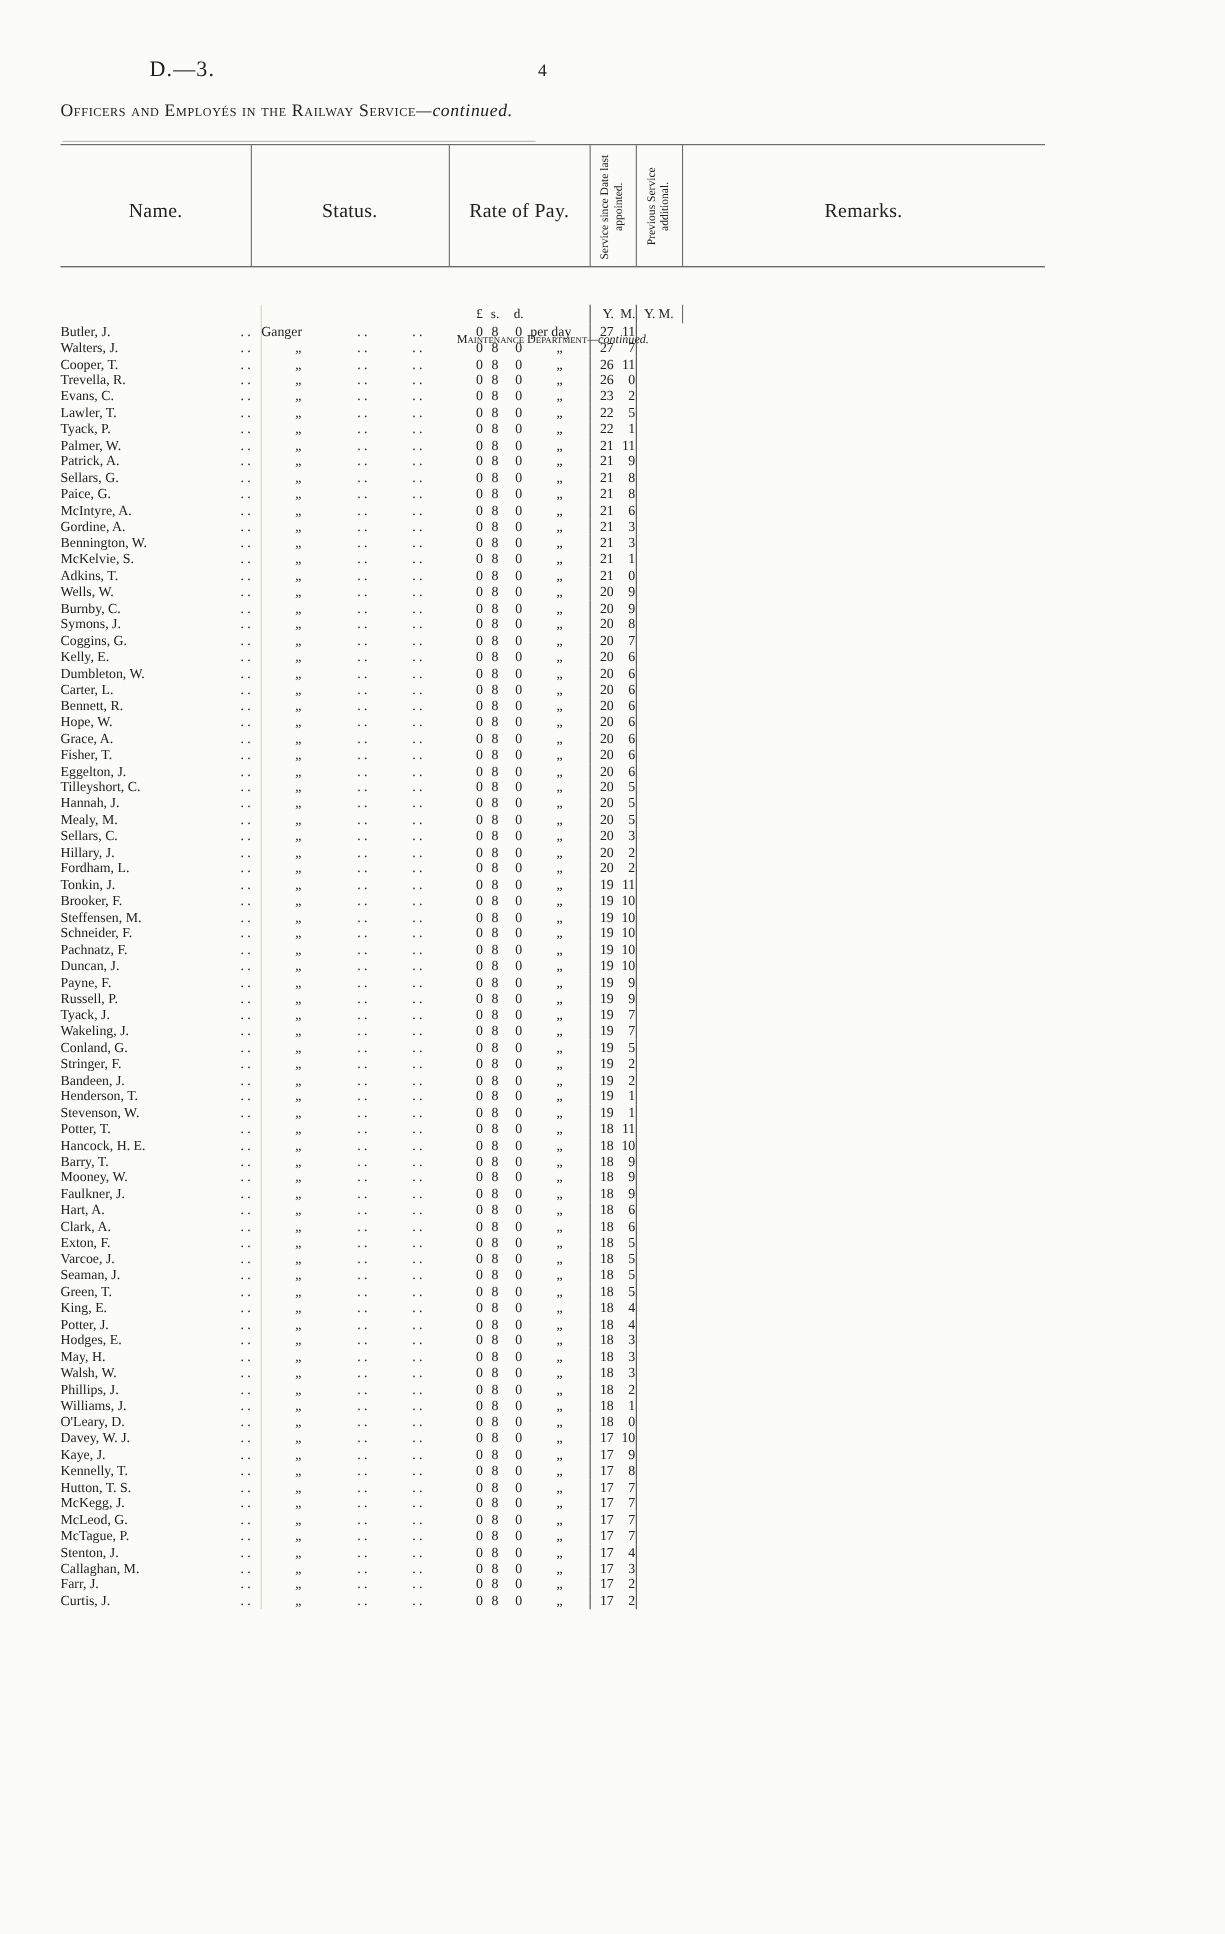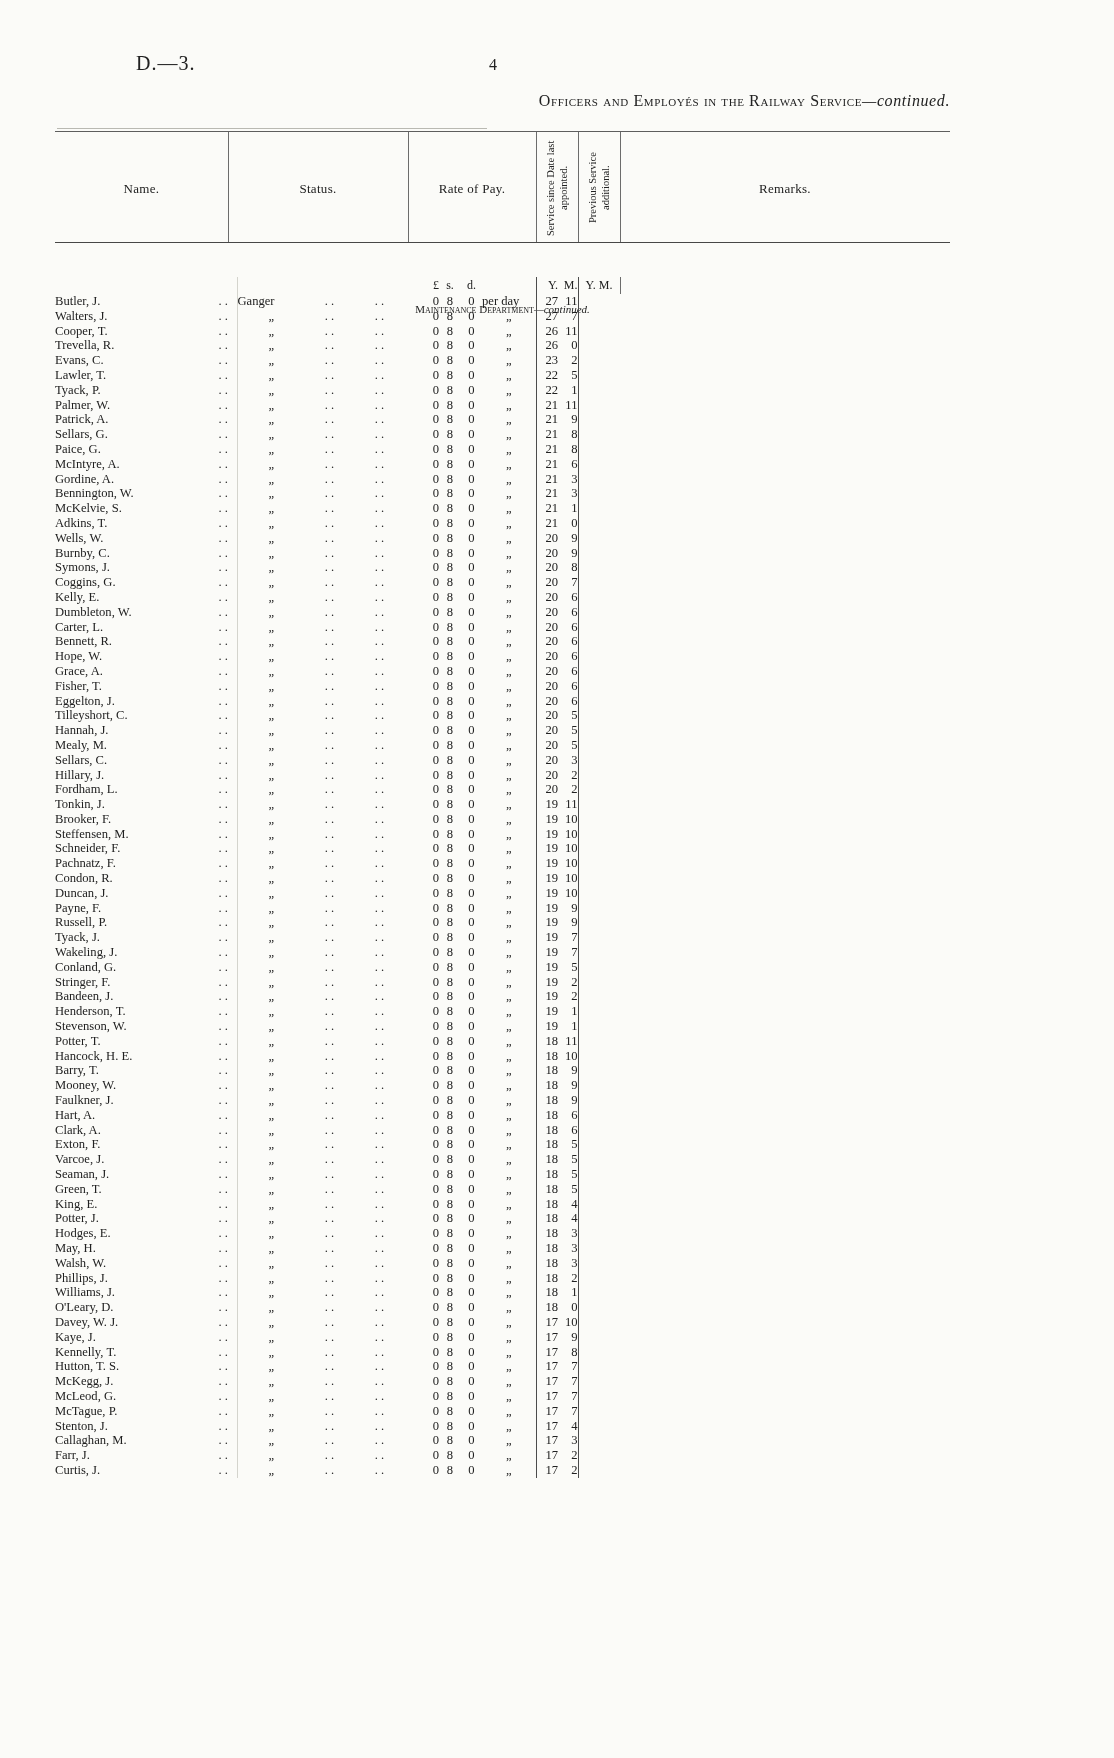--- a/index.html
+++ b/index.html
@@ -6,30 +6,30 @@
   html,body { width:1114px; height:1758px; }
   body {
     background:#fbfbf8;
     font-family:"Liberation Serif","DejaVu Serif",serif;
     color:#212121;
     position:relative;
     overflow:hidden;
   }
   .doc-ref { position:absolute; left:108px; top:52px; font-size:20px; letter-spacing:1px;margin-left:28px; }
   .page-num { position:absolute; left:489px; top:56px; font-size:16px; }
-  .title { position:absolute; left:55px; top:92px; width:895px; text-align:right; font-size:16px; letter-spacing:.6px; }
+  .title { position:absolute; left:55px; top:92px; width:895px; text-align:left; font-size:16px; letter-spacing:.6px; }
   .sc { font-variant:small-caps; }
   .it { font-style:italic; }
 
   .double-rule { position:absolute; left:57px; top:128px; width:430px; border-top:1px solid #b9b9b2; }
 
   .head-block { position:absolute; left:55px; top:131px; width:895px; height:112px;
     border-top:1px solid #5e5e5e; border-bottom:1px solid #474747; }
   .vline { position:absolute; top:0; bottom:0; width:1px; background:#6c6c6c; }
-  .hlabel { position:absolute; top:49px; font-size:13px; text-align:center; letter-spacing:.3px; }
+  .hlabel { position:absolute; top:49px; font-size:18px; text-align:center; letter-spacing:.3px; }
   .vwrap { position:absolute; top:3px; height:106px; display:flex; align-items:center; justify-content:center; }
   .vert-text { writing-mode:vertical-rl; transform:rotate(180deg); font-size:10.5px; line-height:12.5px; max-height:106px; text-align:center; }
 
   .section { position:absolute; left:55px; top:255px; width:895px; text-align:center; font-size:11px;margin-top:48px; }
 
   table.data { position:absolute; left:55px; top:277px; width:895px; border-collapse:collapse; table-layout:fixed; }
   table.data td { padding:0; font-size:12.6px; line-height:14.8px; height:14.8px; white-space:nowrap; }
   table.data thead td { height:17px; line-height:17px; font-size:12px; }
 
   .c-name   { text-align:left; }
@@ -729,35 +729,20 @@
     <td class="c-l">0</td>
     <td class="c-s">8</td>
     <td class="c-d">0</td>
     <td class="c-per ditto-mark">„</td>
     <td class="c-y">19</td>
     <td class="c-m">10</td>
     <td class="c-prev"></td>
     <td class="c-remarks"></td>
   </tr>
 
-  <tr>
-    <td class="c-name">Condon, R.</td>
-    <td class="c-dots">..</td>
-    <td class="c-status ditto-mark">„</td>
-    <td class="c-dots">..</td>
-    <td class="c-dots">..</td>
-    <td class="c-l">0</td>
-    <td class="c-s">8</td>
-    <td class="c-d">0</td>
-    <td class="c-per ditto-mark">„</td>
-    <td class="c-y">19</td>
-    <td class="c-m">10</td>
-    <td class="c-prev"></td>
-    <td class="c-remarks"></td>
-  </tr>
 
   <tr>
     <td class="c-name">Duncan, J.</td>
     <td class="c-dots">..</td>
     <td class="c-status ditto-mark">„</td>
     <td class="c-dots">..</td>
     <td class="c-dots">..</td>
     <td class="c-l">0</td>
     <td class="c-s">8</td>
     <td class="c-d">0</td>

